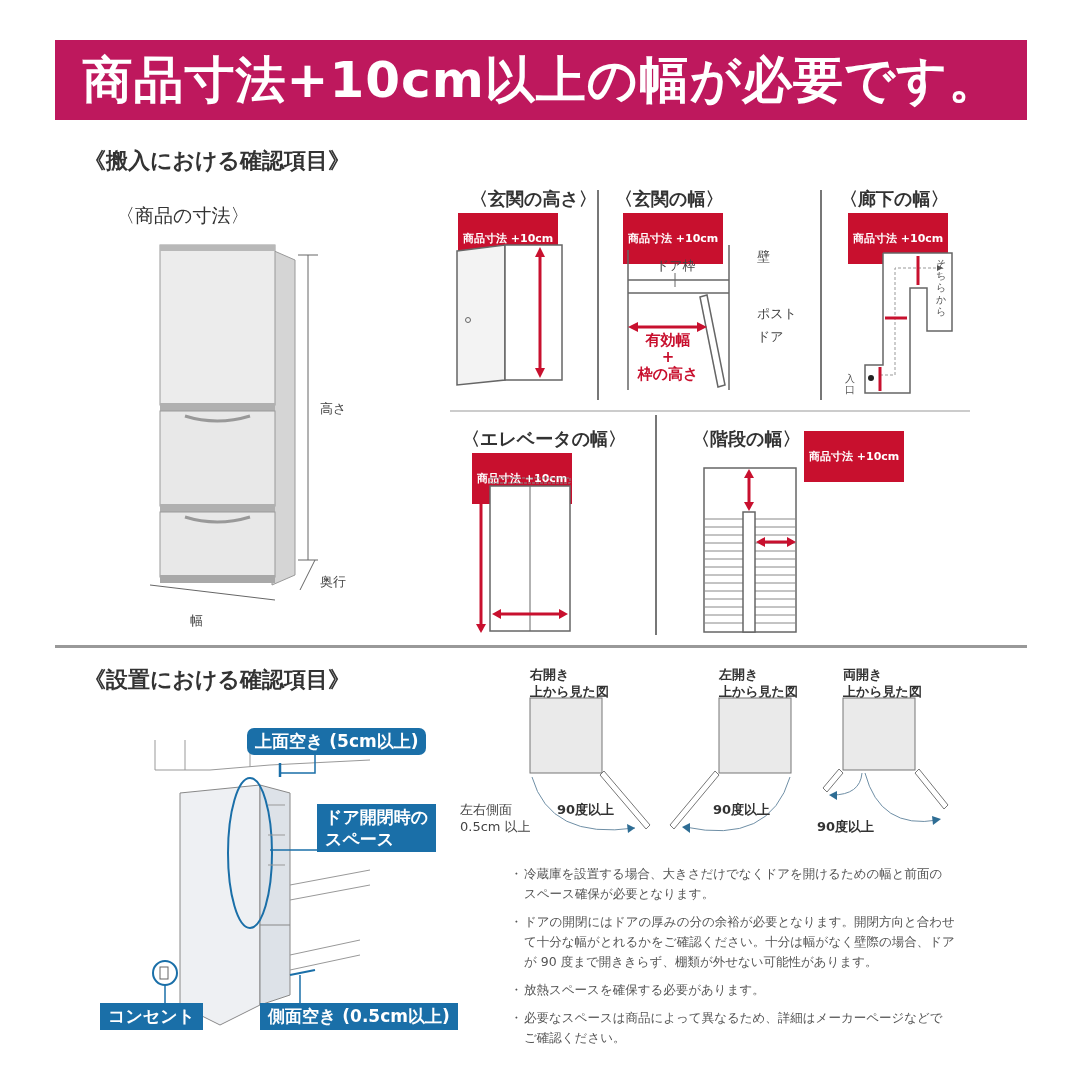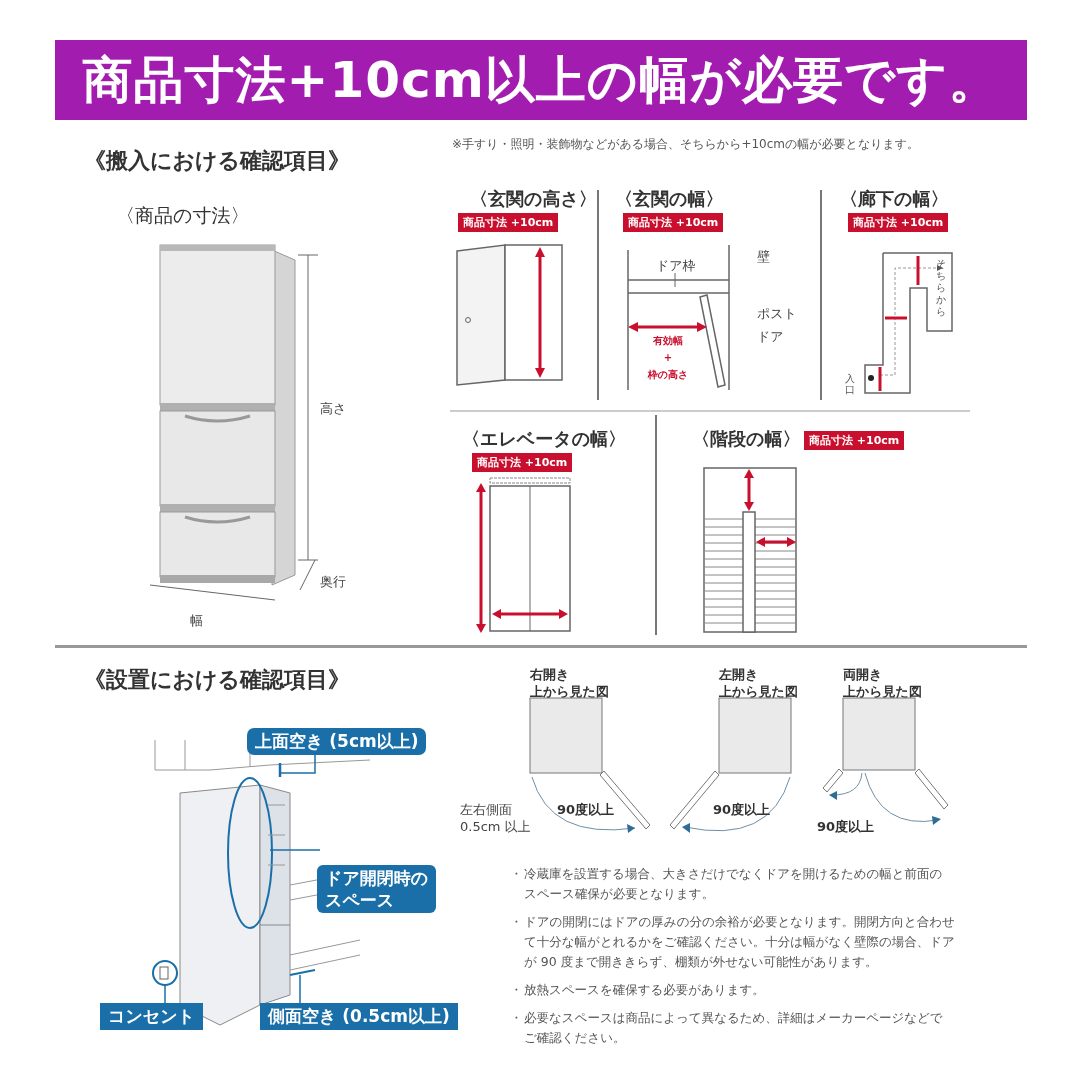--- a/index.html
+++ b/index.html
@@ -2,51 +2,50 @@
 <html><head>
 <meta charset="utf-8">
 <style>
   html, body { margin: 0; padding: 0; }
   body {
     width: 1080px; height: 1080px; background: #ffffff; position: relative; overflow: hidden;
     font-family: "DejaVu Sans", "Liberation Sans", sans-serif; color: #333;
   }
   .abs { position: absolute; }
   .banner {
-    left: 55px; top: 40px; width: 972px; height: 80px; background: #a21caf;
+    left: 55px; top: 40px; width: 972px; height: 80px; background: #be185d;
     color: #fff; font-weight: bold; font-size: 50px; line-height: 80px; text-align: center; letter-spacing: 1px;
   }
   .section-title { font-size: 22px; font-weight: bold; color: #333; }
   .sub-title { font-size: 19px; color: #333; }
   .note { font-size: 12px; color: #555; line-height: 19px; }
   .diag-title { font-size: 18px; font-weight: bold; color: #333; white-space: nowrap; }
   .red-badge {
     background: #c8102e; color: #fff; font-size: 11px; font-weight: bold;
-    padding: 2px 5px; white-space: nowrap; display: inline-block;
+    padding: 18px 5px; white-space: nowrap; display: inline-block;
   }
   .vline { background: #777; width: 2px; }
   .hline { background: #999; height: 2px; }
   .small-label { font-size: 13px; color: #444; }
   .blue-label {
     background: #1a6fa8; color: #fff; font-weight: bold; font-size: 17px; padding: 2px 8px; white-space: nowrap;
   }
   .door-label { font-size: 13px; color: #333; font-weight: bold; line-height: 17px; }
   .bullet { font-size: 12.5px; color: #555; line-height: 20px; }
   .bullet .dot { position: absolute; left: 0; }
   .bullet .txt { display: block; padding-left: 14px; }
   svg { position: absolute; overflow: visible; }
 </style>
 </head>
 <body>
 
 <div class="abs banner">商品寸法+10cm以上の幅が必要です。</div>
 
 <div class="abs section-title" style="left:84px; top:146px;">《搬入における確認項目》</div>
 <div class="abs note" style="left:452px; top:135px; width:560px;">
-  <div>※手すり・照明・装飾物などがある場合、そちらから+10cmの幅が必要となります。</div>
 </div>
 
 <div class="abs sub-title" style="left:116px; top:203px;">〈商品の寸法〉</div>
 
 <svg style="left:140px; top:240px;" width="200" height="390">
   <polygon points="132,10 155,20 155,335 132,345" fill="#d5d5d5" stroke="#999"></polygon>
   <rect x="20" y="5" width="115" height="160" fill="#ececec" stroke="#999"></rect>
   <rect x="20" y="5" width="115" height="6" fill="#b8b8b8"></rect>
   <rect x="20" y="163" width="115" height="8" fill="#b0b0b0"></rect>
   <rect x="20" y="171" width="115" height="95" fill="#e8e8e8" stroke="#999"></rect>
@@ -91,21 +90,21 @@
   <line x1="50" y1="28" x2="50" y2="42" stroke="#666"></line>
   <polygon points="75,52 82,50 100,140 93,142" fill="#fff" stroke="#666" stroke-width="1.5"></polygon>
   <line x1="7" y1="82" x2="78" y2="82" stroke="#c8102e" stroke-width="3"></line>
   <polygon points="3,82 13,77 13,87" fill="#c8102e"></polygon>
   <polygon points="82,82 72,77 72,87" fill="#c8102e"></polygon>
 </svg>
 <div class="abs small-label" style="left:656px; top:257px;">ドア枠</div>
 <div class="abs small-label" style="left:757px; top:248px;">壁</div>
 <div class="abs small-label" style="left:757px; top:305px;">ポスト</div>
 <div class="abs small-label" style="left:757px; top:328px;">ドア</div>
-<div class="abs" style="left:633px; top:332px; width:70px; text-align:center; color:#c8102e; font-weight:bold; font-size:10px; line-height:17px;">
+<div class="abs" style="left:633px; top:332px; width:70px; text-align:center; color:#c8102e; font-weight:bold; font-size:15px; line-height:17px;">
   <div>有効幅</div>
   <div>+</div>
   <div>枠の高さ</div>
 </div>
 
 <div class="abs diag-title" style="left:840px; top:187px;">〈廊下の幅〉</div>
 <div class="abs red-badge" style="left:848px; top:213px;">商品寸法 +10cm</div>
 <svg style="left:855px; top:248px;" width="100" height="150">
   <polyline points="28,5 97,5 97,83 72,83 72,40 55,40 55,145 10,145 10,117 28,117 28,5" fill="#fff" stroke="#666" stroke-width="1.5"></polyline>
   <polyline points="25,127 40,127 40,20 85,20" fill="none" stroke="#999" stroke-dasharray="3,2"></polyline>
@@ -199,21 +198,21 @@
   <line x1="130" y1="42" x2="130" y2="28" stroke="#1a6fa8" stroke-width="2.5"></line>
   <polyline points="130,38 165,38 165,15" fill="none" stroke="#1a6fa8" stroke-width="1.5"></polyline>
   <line x1="120" y1="115" x2="170" y2="115" stroke="#1a6fa8" stroke-width="1.5"></line>
   <circle cx="15" cy="238" r="12" fill="none" stroke="#1a6fa8" stroke-width="2"></circle>
   <rect x="10" y="232" width="8" height="12" fill="#fff" stroke="#666"></rect>
   <line x1="15" y1="250" x2="15" y2="268" stroke="#1a6fa8" stroke-width="1.5"></line>
   <line x1="140" y1="240" x2="165" y2="235" stroke="#1a6fa8" stroke-width="2"></line>
   <line x1="150" y1="240" x2="150" y2="268" stroke="#1a6fa8" stroke-width="1.5"></line>
 </svg>
 <div class="abs blue-label" style="left:247px; top:728px;border-radius:7px;">上面空き (5cm以上)</div>
-<div class="abs blue-label" style="left:317px; top:865px; line-height:22px;border-radius:6px;">
+<div class="abs blue-label" style="left:317px; top:804px; line-height:22px;">
   <div>ドア開閉時の</div>
   <div>スペース</div>
 </div>
 <div class="abs blue-label" style="left:100px; top:1003px;">コンセント</div>
 <div class="abs blue-label" style="left:260px; top:1003px;">側面空き (0.5cm以上)</div>
 
 <div class="abs door-label" style="left:530px; top:666px;">
   <div>右開き</div>
   <div>上から見た図</div>
 </div>

